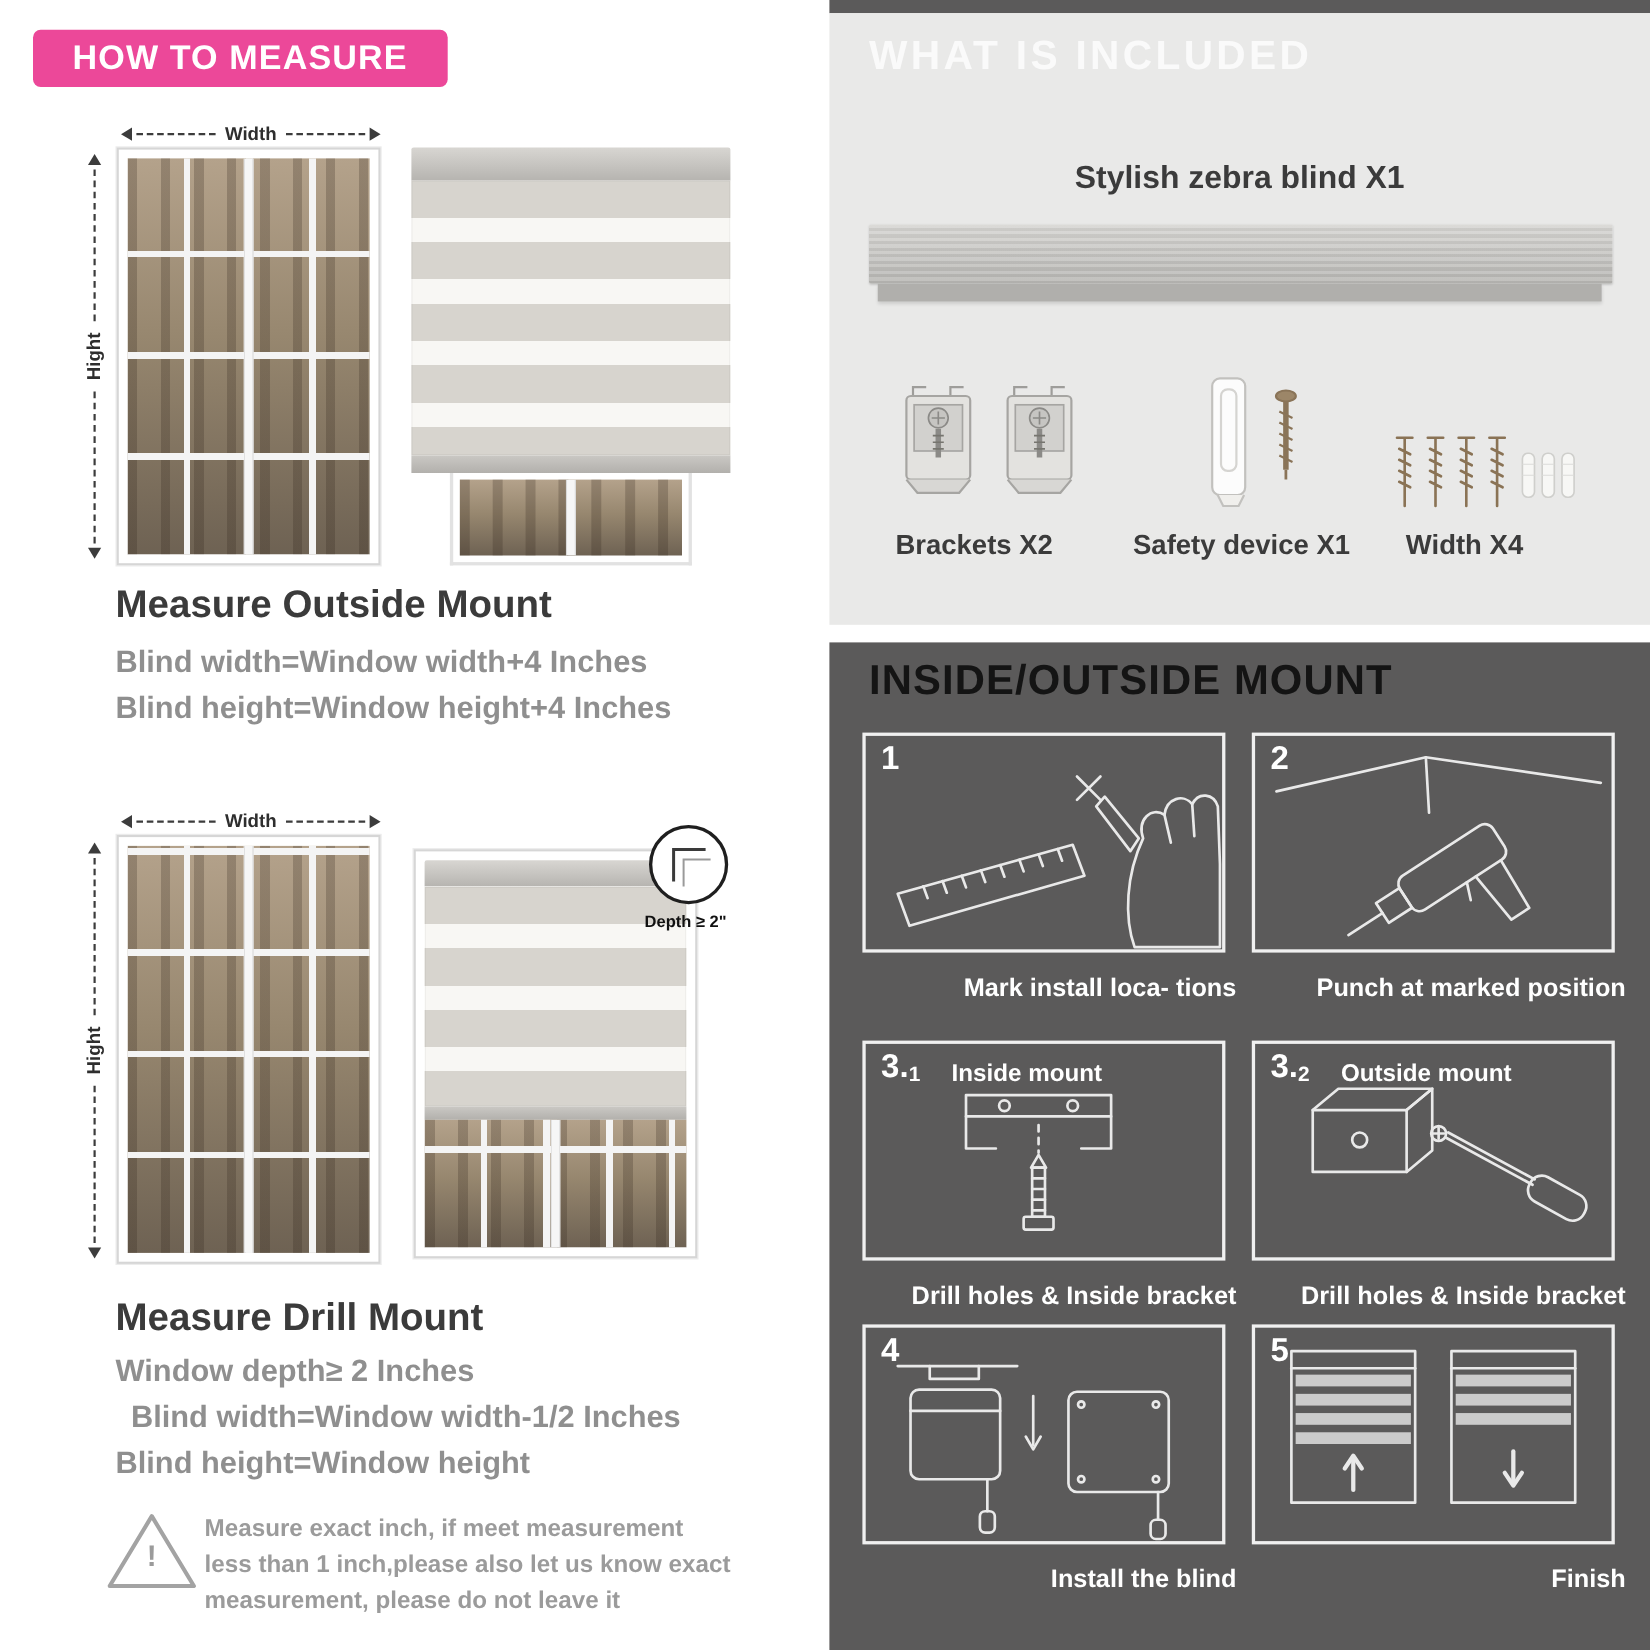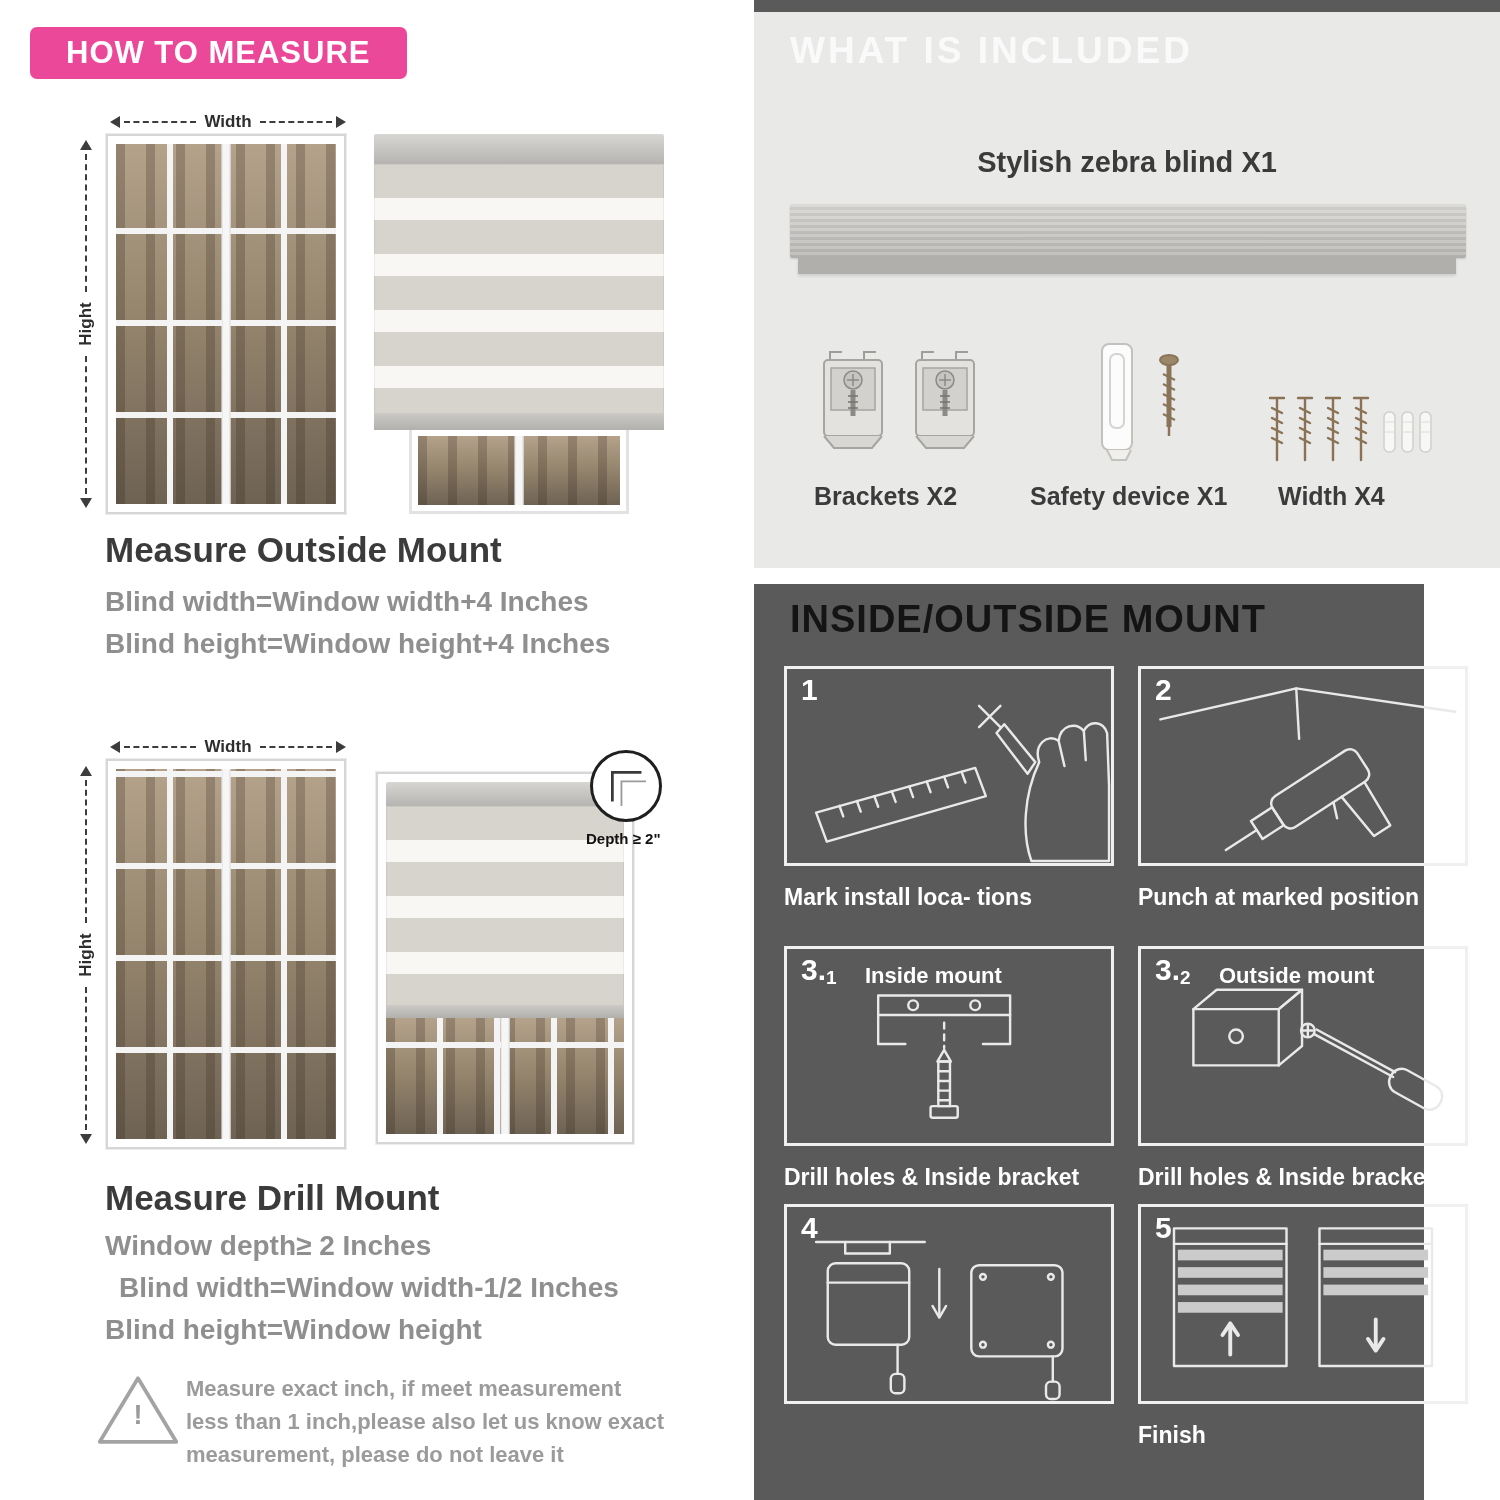--- a/index.html
+++ b/index.html
@@ -95,21 +95,21 @@
       box-shadow:0 1px 2px rgba(0,0,0,.15);}
   .rail-lip{position:absolute;left:44px;top:246px;width:658px;height:16px;background:#b0afac;
       box-shadow:0 2px 3px rgba(0,0,0,.12);}
   .inc-art{position:absolute;}
   .art-brackets{left:60px;top:330px;width:170px;height:130px;}
   .art-safety{left:320px;top:326px;width:130px;height:135px;}
   .art-screws{left:510px;top:378px;width:180px;height:85px;}
   .item-lbl{position:absolute;top:470px;font-size:25px;font-weight:bold;color:#3b3b3b;}
   .il-brackets{left:60px;} .il-safety{left:276px;} .il-screws{left:524px;}
 
-  .mount{position:absolute;left:754px;top:584px;width:670px;height:916px;background:#5b5a5a;}
+  .mount{position:absolute;left:754px;top:584px;width:746px;height:916px;background:#5b5a5a;text-align:right;}
   .mount-header{position:absolute;left:36px;top:14px;font-size:38px;font-weight:bold;color:#141414;letter-spacing:1px;}
   .step{position:absolute;width:330px;height:200px;border:3px solid #f0f0f0;}
   .s1{left:30px;top:82px;}  .s2{left:384px;top:82px;}
   .s3{left:30px;top:362px;} .s4{left:384px;top:362px;}
   .s5{left:30px;top:620px;} .s6{left:384px;top:620px;}
   .num{position:absolute;left:14px;top:4px;font-size:30px;font-weight:bold;color:#fff;z-index:2;}
   .numsub{font-size:19px;vertical-align:-4px;}
   .sublbl{position:absolute;left:78px;top:14px;font-size:22px;font-weight:bold;color:#fff;z-index:2;}
   .step svg.art{position:absolute;left:0;top:0;width:100%;height:100%;}
   .caption{position:absolute;width:340px;font-size:23px;font-weight:bold;color:#fff;}
@@ -342,20 +342,21 @@
           <path d="M148 102 l7 12 l7 -12"></path>
         <rect x="188" y="60" width="94" height="94" rx="8"></rect>
         <circle cx="200" cy="72" r="3"></circle>
           <circle cx="270" cy="72" r="3"></circle>
         <circle cx="200" cy="142" r="3"></circle>
           <circle cx="270" cy="142" r="3"></circle>
         <path d="M272 154 v26"></path>
           <rect x="265" y="180" width="14" height="18" rx="5"></rect>
       </svg>
     </div>
+    <div class="caption c5">Install the blind</div>
 
     <div class="step s6">
       <span class="num"><span>5</span><span class="numsub"></span></span>
       <svg class="art lineart" viewBox="0 0 330 200">
         <rect x="32" y="22" width="116" height="142"></rect>
         <path d="M32 38 h116"></path>
         <g fill="#cbcbcb" stroke="none">
           <rect x="36" y="44" width="108" height="11"></rect>
             <rect x="36" y="62" width="108" height="11"></rect>
           <rect x="36" y="80" width="108" height="11"></rect>

